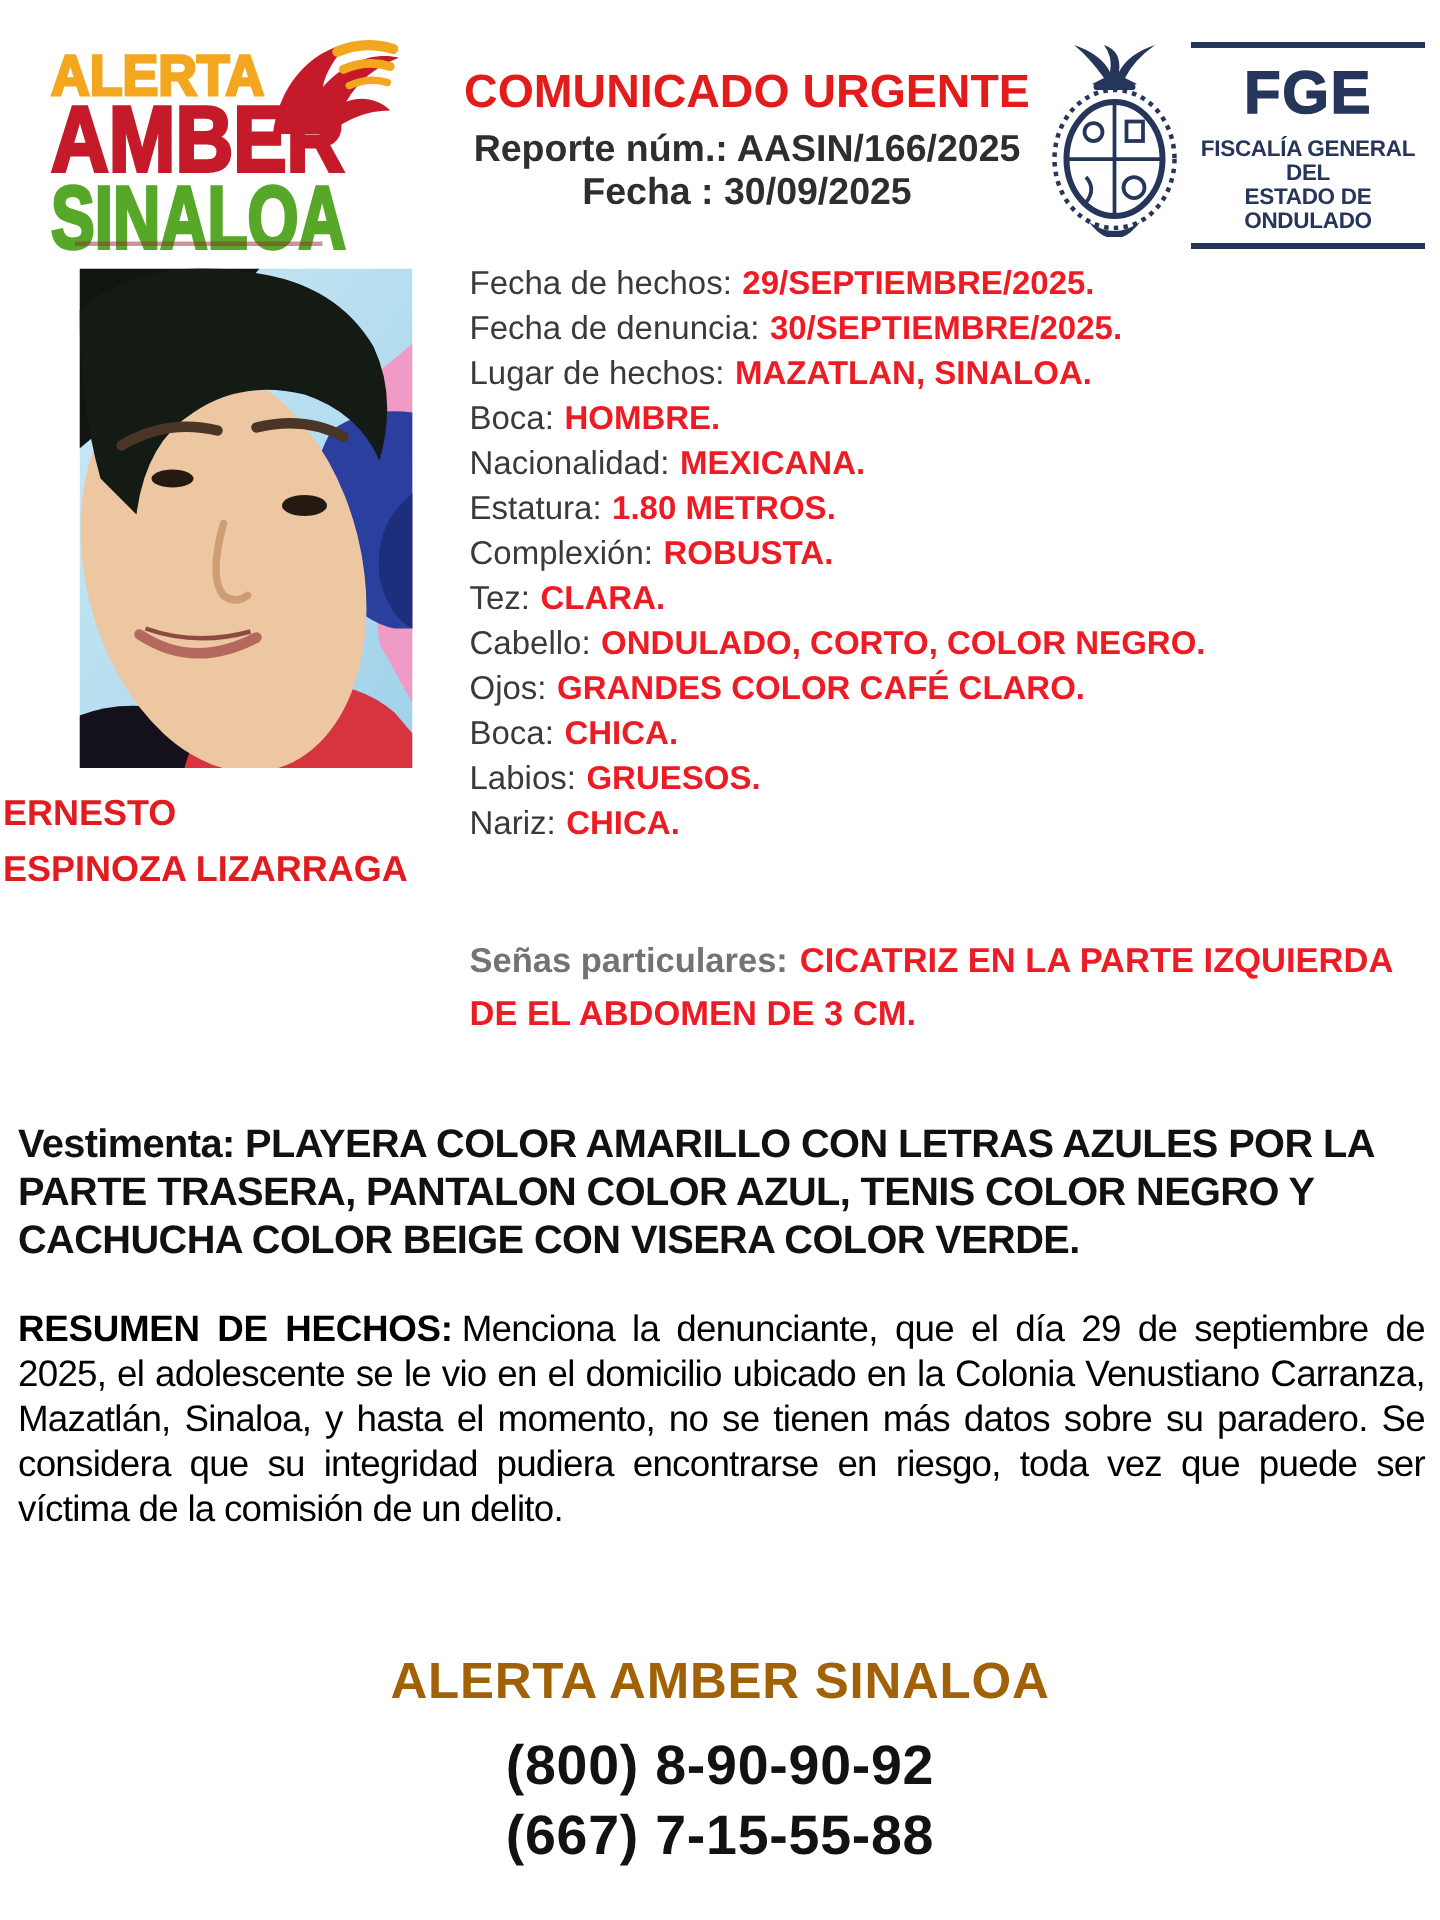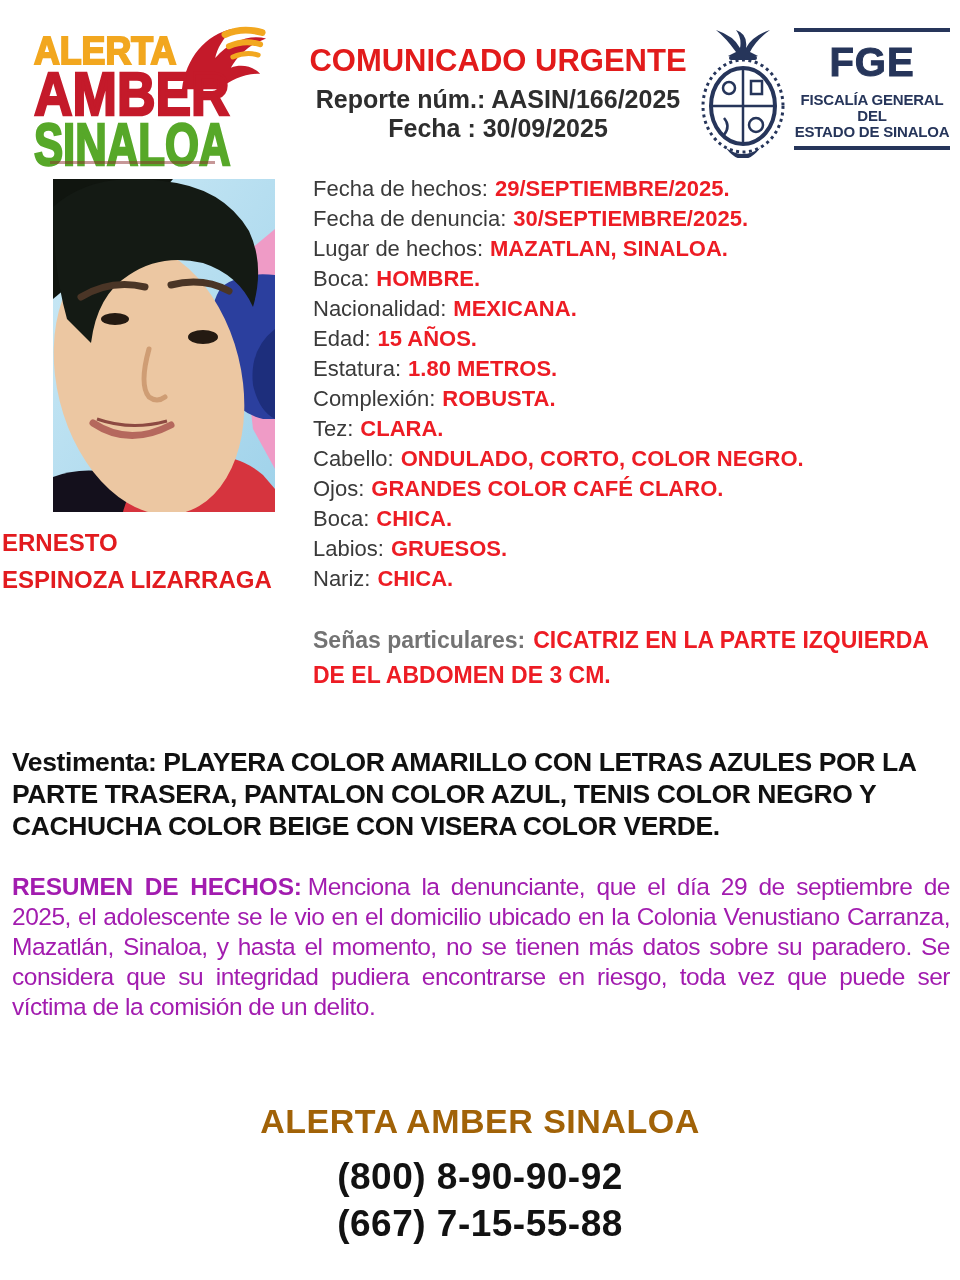--- a/index.html
+++ b/index.html
@@ -49,21 +49,21 @@
   .senas{position:absolute;left:313px;top:623px;width:650px;font-size:23px;line-height:35px;}
   .senas-label{font-weight:bold;color:#737373;}
   .senas-value{font-weight:bold;color:#ed1c24;margin-left:8px;}
 
   
   .vestimenta{position:absolute;left:12px;top:746px;width:938px;font-size:26.5px;
               font-weight:bold;color:#111;line-height:32px;letter-spacing:-0.4px;}
   .vestimenta .lbl{margin-right:7px;}
 
   
-  .resumen{position:absolute;left:12px;top:872px;width:938px;font-size:24.5px;color:#a21caf;
+  .resumen{position:absolute;left:12px;top:872px;width:938px;font-size:24.5px;color:#000000;
            line-height:30px;letter-spacing:-0.5px;text-align:justify;}
   .resumen .lbl{font-weight:bold;margin-right:6px;letter-spacing:-0.2px;}
 
   
   .footer{position:absolute;left:0;top:1102px;width:960px;text-align:center;}
   .f-title{font-size:34px;font-weight:bold;color:#a16207;letter-spacing:.5px;margin-bottom:12px;}
   .f-phone{font-size:37px;font-weight:bold;color:#121212;line-height:47px;letter-spacing:.5px;}
 </style>
 </head>
 <body>
@@ -104,21 +104,21 @@
         <circle cx="33" cy="62" r="6" stroke-width="2.5"></circle>
         <rect x="55" y="55" width="11" height="13" stroke-width="2.5"></rect>
         <path d="M28 92 q7 8 0 17" stroke-width="2.5"></path>
         <circle cx="60" cy="99" r="7" stroke-width="2.5"></circle>
       </g>
     </svg>
     <div class="fge-right">
       <div class="fge-line"></div>
       <div class="fge-acronym">FGE</div>
       <div class="fge-org">FISCALÍA GENERAL DEL</div>
-      <div class="fge-org">ESTADO DE SINALOA</div>
+      <div class="fge-org">ESTADO DE ONDULADO</div>
       <div class="fge-line bot"></div>
     </div>
   </div>
 
   <svg class="photo" viewBox="0 0 222 333" xmlns="http://www.w3.org/2000/svg">
     <defs>
       <linearGradient id="pbg" x1="0" y1="0" x2="1" y2="1">
         <stop offset="0" stop-color="#cdeaf6"></stop>
           <stop offset="1" stop-color="#9fd2ea"></stop>
       </linearGradient>
@@ -145,21 +145,20 @@
     <div>ERNESTO</div>
     <div>ESPINOZA LIZARRAGA</div>
   </div>
 
   <div class="details">
     <div class="drow"><span class="dlabel">Fecha de hechos:</span><span class="dvalue">29/SEPTIEMBRE/2025.</span></div>
     <div class="drow"><span class="dlabel">Fecha de denuncia:</span><span class="dvalue">30/SEPTIEMBRE/2025.</span></div>
     <div class="drow"><span class="dlabel">Lugar de hechos:</span><span class="dvalue">MAZATLAN, SINALOA.</span></div>
     <div class="drow"><span class="dlabel">Boca:</span><span class="dvalue">HOMBRE.</span></div>
     <div class="drow"><span class="dlabel">Nacionalidad:</span><span class="dvalue">MEXICANA.</span></div>
-    <div class="drow"><span class="dlabel">Edad:</span><span class="dvalue">15 AÑOS.</span></div>
     <div class="drow"><span class="dlabel">Estatura:</span><span class="dvalue">1.80 METROS.</span></div>
     <div class="drow"><span class="dlabel">Complexión:</span><span class="dvalue">ROBUSTA.</span></div>
     <div class="drow"><span class="dlabel">Tez:</span><span class="dvalue">CLARA.</span></div>
     <div class="drow"><span class="dlabel">Cabello:</span><span class="dvalue">ONDULADO, CORTO, COLOR NEGRO.</span></div>
     <div class="drow"><span class="dlabel">Ojos:</span><span class="dvalue">GRANDES COLOR CAFÉ CLARO.</span></div>
     <div class="drow"><span class="dlabel">Boca:</span><span class="dvalue">CHICA.</span></div>
     <div class="drow"><span class="dlabel">Labios:</span><span class="dvalue">GRUESOS.</span></div>
     <div class="drow"><span class="dlabel">Nariz:</span><span class="dvalue">CHICA.</span></div>
   </div>
 

